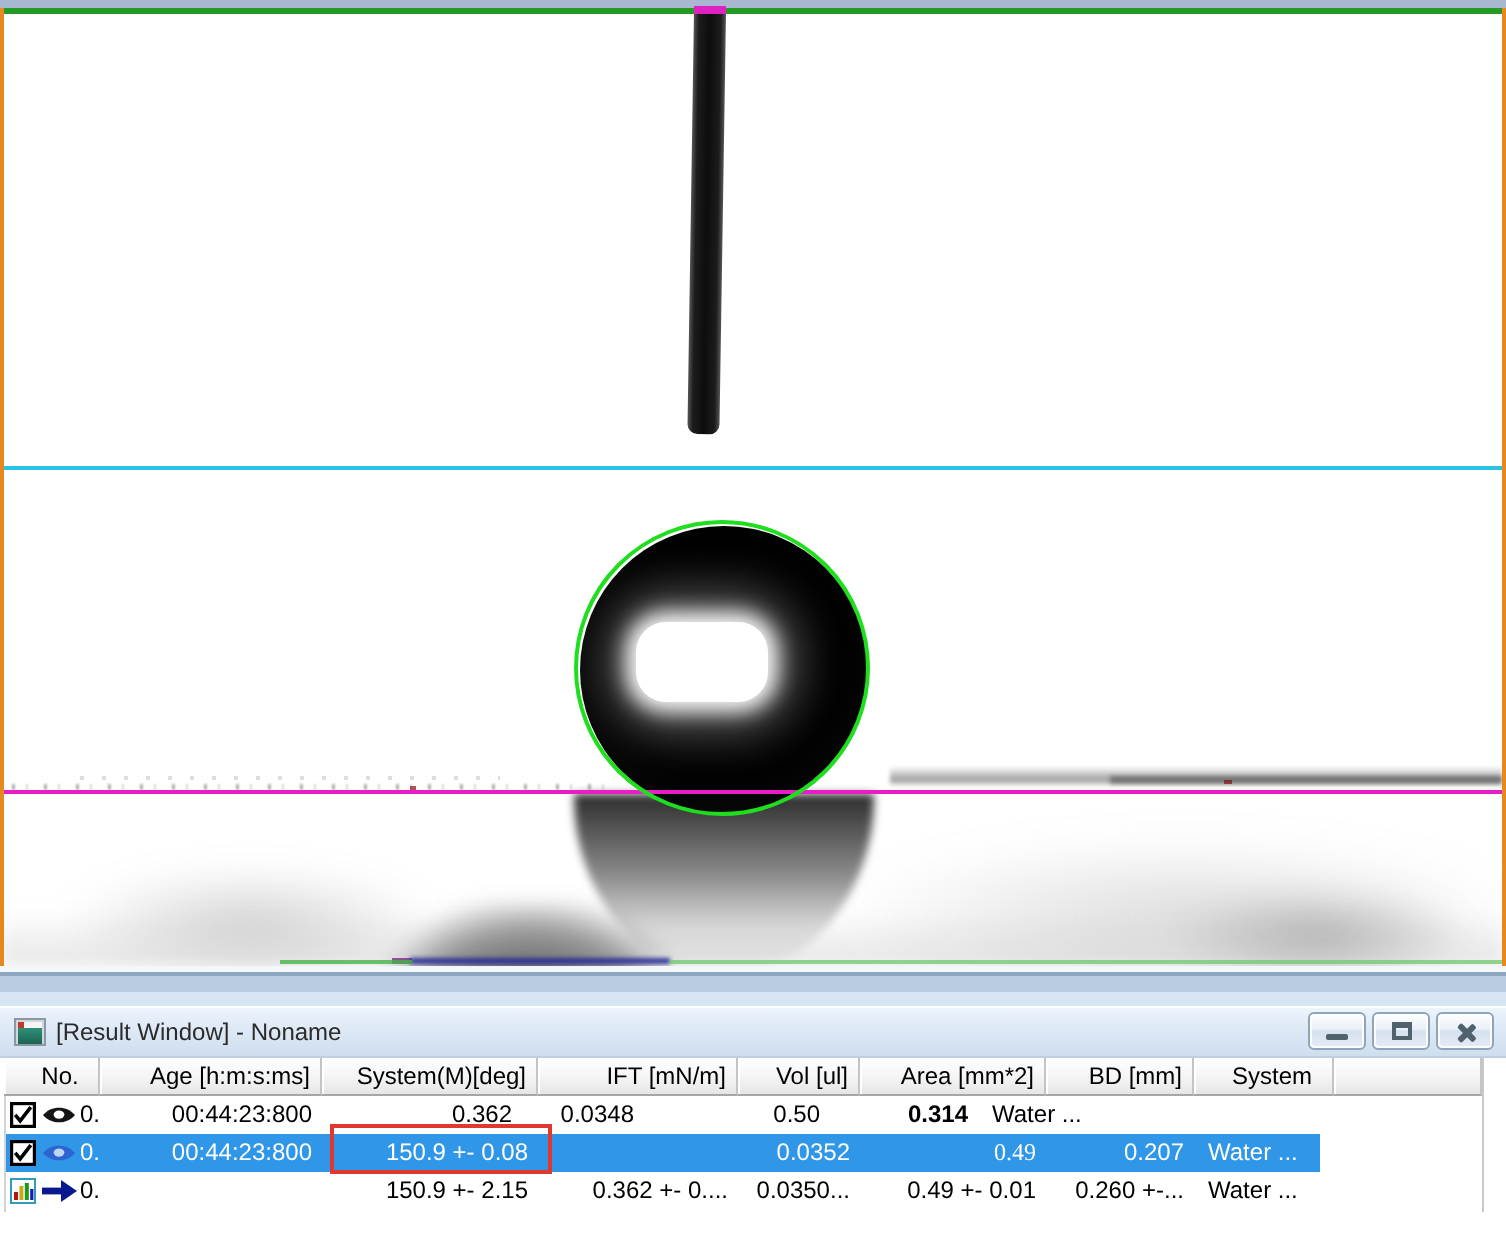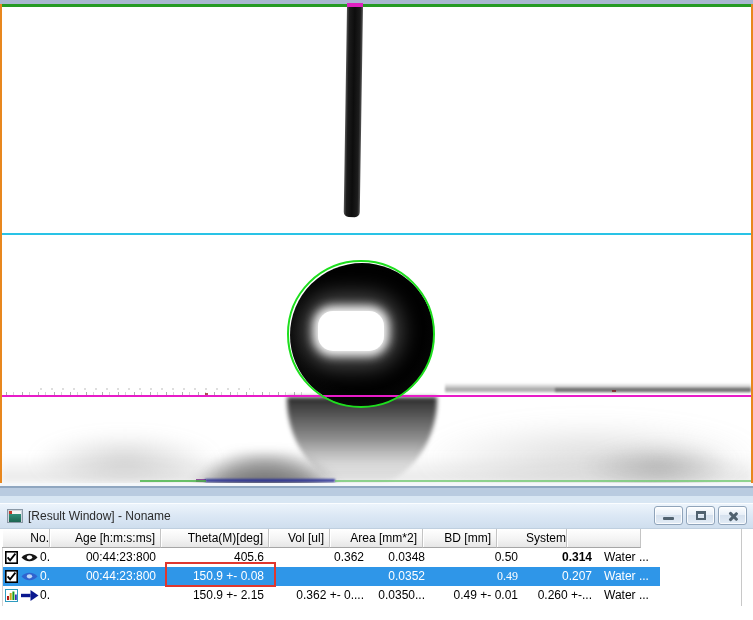--- a/index.html
+++ b/index.html
@@ -94,21 +94,21 @@
   .glyph-close::before { transform:rotate(45deg); }
   .glyph-close::after  { transform:rotate(-45deg); }
 
   
   #thead { position:absolute; left:2px; top:26px; height:19px; display:flex; }
   .hcell { height:19px; line-height:18px; font-size:12px; color:#000; overflow:hidden; white-space:nowrap;
            background:linear-gradient(180deg,#ffffff,#f4f4f4 55%,#e6e6e6);
            border-right:1px solid #c4c4c4; border-bottom:1px solid #a6a6a6;
            box-shadow:inset 1px 0 0 #ffffff; }
   .hcell.ar { text-align:right; padding-right:5px; }
-  .hcell.al { text-align:right; padding-left:9px; }
+  .hcell.al { text-align:center; padding-left:9px; }
 
   #tbody { position:absolute; left:2px; top:45px; width:739px; }
   .trow { position:relative; height:19px; display:flex; font-size:12px; color:#000; }
   .sel-bg { position:absolute; left:0; top:0; width:658px; height:19px; background:#2f96e8; z-index:0; }
   .trow.selected .cell { color:#fff; }
   .cell { position:relative; z-index:1; height:19px; line-height:19px; overflow:hidden; white-space:nowrap; }
   .cell.ar { text-align:right; padding-right:5px; }
   .cell.al { text-align:left; padding-left:7px; }
   .no-cell { display:flex; align-items:center; padding-left:3px; }
   .icon-box { display:inline-flex; align-items:center; }
@@ -187,21 +187,22 @@
           </div>
           <div class="winbtn">
             <span class="glyph-close"></span>
           </div>
         </div>
     </div>
 
     <div id="thead">
         <div class="hcell al" style="width: 48px;">No.</div>
         <div class="hcell ar" style="width: 111px; text-align: right;">Age [h:m:s:ms]</div>
-        <div class="hcell ar" style="width: 108px;">Theta(M)[deg]</div>
+        <div class="hcell ar" style="width: 108px;">System(M)[deg]</div>
+        <div class="hcell ar" style="width: 100px;">IFT [mN/m]</div>
         <div class="hcell ar" style="width: 61px;">Vol [ul]</div>
         <div class="hcell ar" style="width: 93px;">Area [mm*2]</div>
         <div class="hcell ar" style="width: 74px;">BD [mm]</div>
         <div class="hcell al" style="width: 70px;">System</div>
         <div class="hcell al" style="width: 74px;"></div>
       </div>
     <div id="tbody">
         <div class="trow">
           <div class="cell no-cell" style="width: 48px;">
             <span class="icon-box checkbox">
@@ -212,21 +213,20 @@
             </span>
             <span class="icon-box eye">
               <svg width="17" height="11" viewBox="0 0 17 11">
                 <path d="M0.5 5.5 C4.5 0.6 12.5 0.6 16.5 5.5 C12.5 10.4 4.5 10.4 0.5 5.5 Z" fill="#151515"></path>
                 <ellipse cx="8.5" cy="5.3" rx="2.7" ry="2.1" fill="#ffffff"></ellipse>
               </svg>
             </span>
             <span>0...</span>
           </div>
           <div class="cell ar" style="width: 111px;">00:44:23:800</div>
-          <div class="cell ar" style="width: 108px;">405.6</div>
           <div class="cell ar" style="width: 100px;">0.362</div>
           <div class="cell ar" style="width: 61px;">0.0348</div>
           <div class="cell ar" style="width: 93px;">0.50</div>
           <div class="cell ar" style="width: 74px; font-weight: bold;">0.314</div>
           <div class="cell al" style="width: 70px;">Water ...</div>
           <div class="cell al" style="width: 74px;"></div>
         </div>
         <div class="trow selected">
           <div class="sel-bg"></div>
           <div class="cell no-cell" style="width: 48px;">

